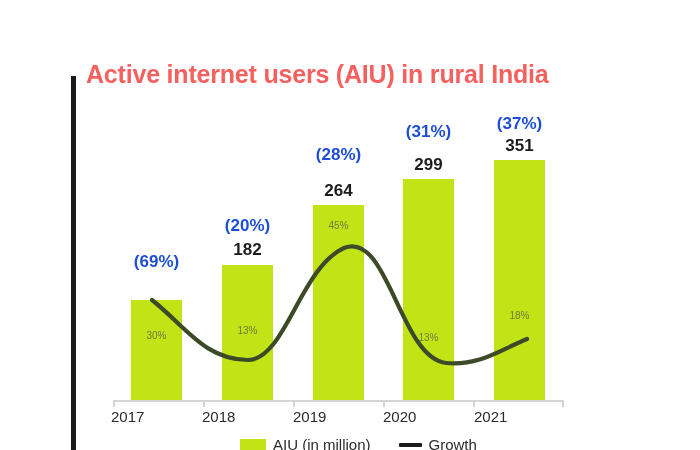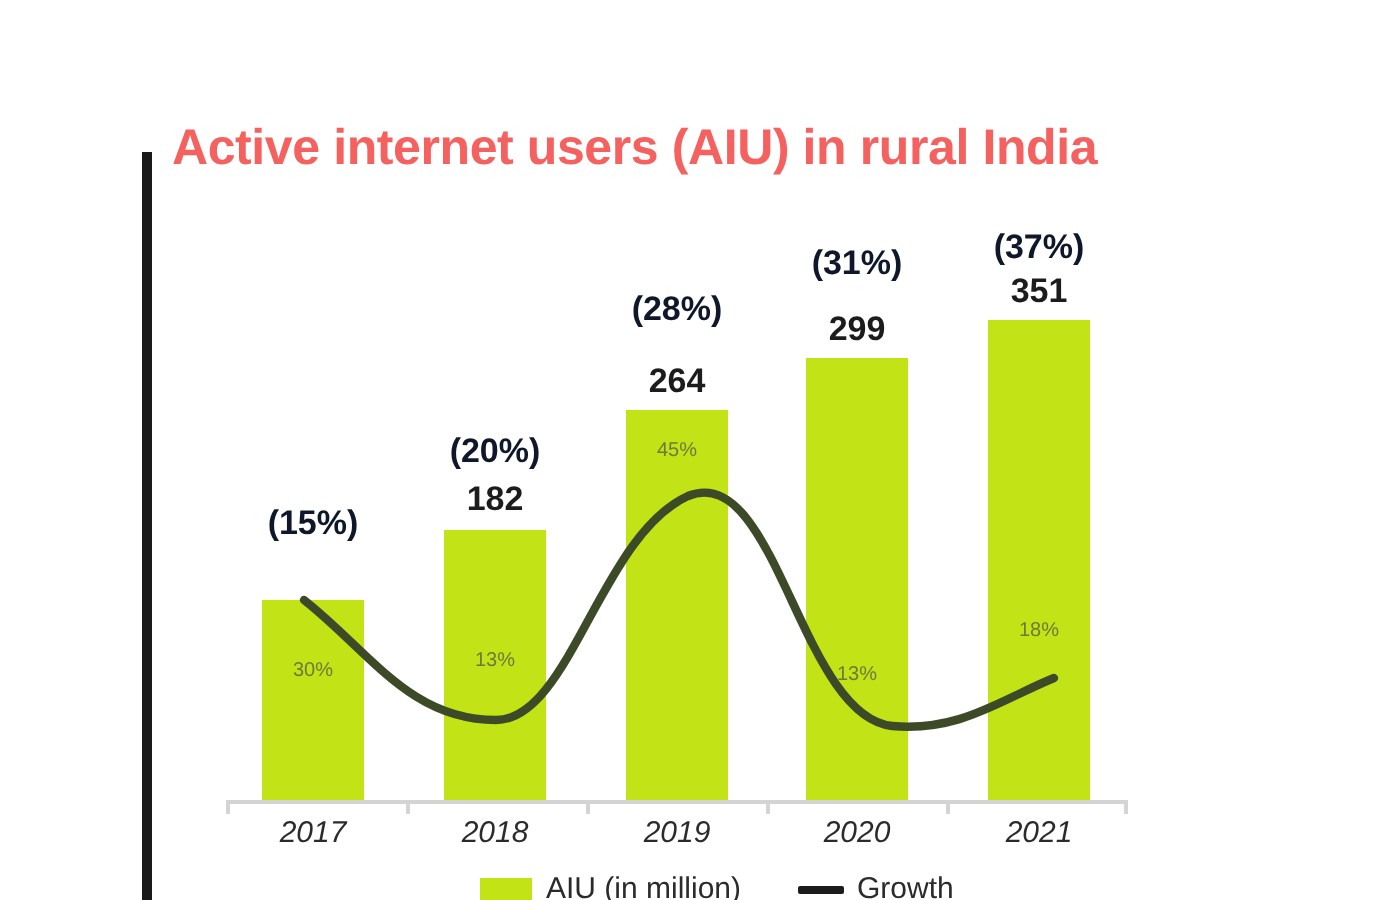--- a/index.html
+++ b/index.html
@@ -66,38 +66,37 @@
     font-size: 17px;
     font-weight: bold;
     color: #1c1c1c;
     white-space: nowrap;
   }
   .bar-share {
     position: absolute;
     text-align: center;
     font-size: 17px;
     font-weight: bold;
-    color: #0f172a;
+    color: #1d4ed8;
     white-space: nowrap;
   }
   .bar-growth {
     position: absolute;
     text-align: center;
     font-size: 10px;
     font-weight: normal;
     color: #6e7a3c;
     white-space: nowrap;
   }
   .xtick-label {
     position: absolute;
-    text-align: center;
+    text-align: left;
     font-size: 15px;
     color: #2b2b2b;
     white-space: nowrap;
-    font-style: italic;
   }
   .axis-base {
     position: absolute;
     left: 113px;
     top: 362px;
     width: 450px;
     height: 1.5px;
     background: #d4d4d4;
   }
   .axis-tick {
@@ -157,21 +156,21 @@
   <div class="chart-title">Active internet users (AIU) in rural India</div>
 
   <div class="plot">
 
     <div class="bar" style="left:131px; top:262px; width:51px; height:100px;"></div>
     <div class="bar" style="left:222px; top:227px; width:51px; height:135px;"></div>
     <div class="bar" style="left:313px; top:167px; width:51px; height:195px;"></div>
     <div class="bar" style="left:403px; top:141px; width:51px; height:221px;"></div>
     <div class="bar" style="left:494px; top:122px; width:51px; height:240px;"></div>
 
-    <div class="bar-share" style="left:111px; top:214px; width:91px;">(15%)</div>
+    <div class="bar-share" style="left:111px; top:214px; width:91px;">(69%)</div>
     <div class="bar-share" style="left:202px; top:178px; width:91px;">(20%)</div>
     <div class="bar-share" style="left:293px; top:107px; width:91px;">(28%)</div>
     <div class="bar-share" style="left:383px; top:84px; width:91px;">(31%)</div>
     <div class="bar-share" style="left:474px; top:76px; width:91px;">(37%)</div>
 
     <div class="bar-value" style="left:202px; top:202px; width:91px;">182</div>
     <div class="bar-value" style="left:293px; top:143px; width:91px;">264</div>
     <div class="bar-value" style="left:383px; top:117px; width:91px;">299</div>
     <div class="bar-value" style="left:474px; top:98px; width:91px;">351</div>
 

